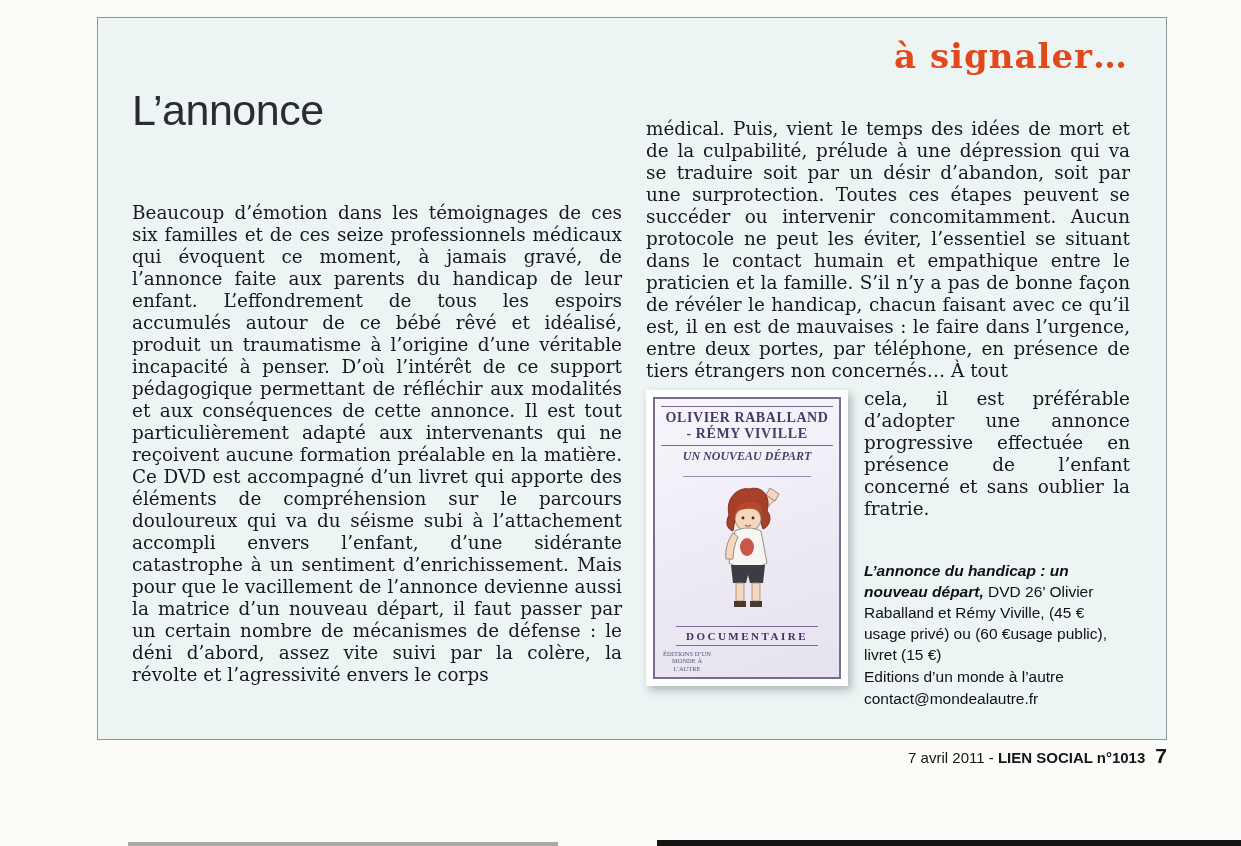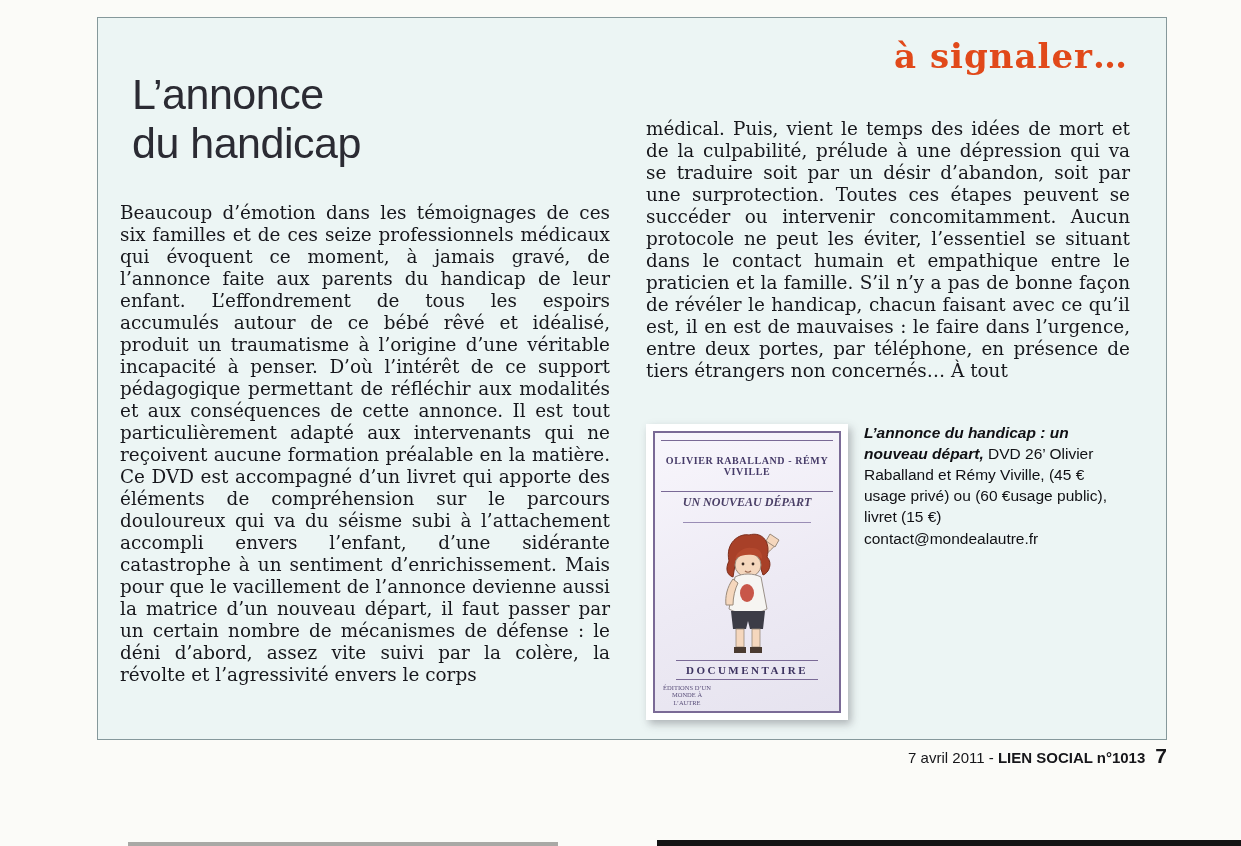--- a/index.html
+++ b/index.html
@@ -12,27 +12,27 @@
   .page-box{
     position:absolute;left:97px;top:17px;width:1070px;height:723px;
     background:#ecf5f4;border:1px solid #85989b;box-sizing:border-box;
   }
   .section-label{
     position:absolute;top:18px;right:38px;
     font-family:"DejaVu Serif", serif;font-weight:bold;
     font-size:34px;color:#e1491a;letter-spacing:1px;
   }
   .article-title{
-    position:absolute;left:34px;top:52px;
+    position:absolute;left:34px;top:68px;
     font-family:"Liberation Sans", sans-serif;
     font-size:43px;line-height:1.15;color:#2b2b33;letter-spacing:-0.5px;
   }
   
   .col-left{
-    position:absolute;left:22px;top:184px;width:490px;
+    position:absolute;left:34px;top:184px;width:490px;
   }
   .col-right{
     position:absolute;left:548px;top:100px;width:484px;
   }
   .body-text{
     font-size:18.4px;line-height:22px;text-align:justify;color:#17171c;
     margin:0;
   }
   .dvd-wrap{margin-top:6px;}
   .dvd-wrap::after{content:"";display:block;clear:both;}
@@ -45,22 +45,22 @@
   .dvd-inner{
     height:100%;box-sizing:border-box;
     border:2px solid #7a6a96;
     background:linear-gradient(160deg,#f8f6fc 0%,#edeaf4 55%,#e6e3ef 100%);
     display:flex;flex-direction:column;align-items:center;
     padding:7px 6px 5px 6px;
   }
   .dvd-authors{
     width:100%;text-align:center;
     border-top:1px solid #7a6a96;border-bottom:1px solid #7a6a96;
-    padding:14px 0;font-family:"Liberation Serif", serif;
-    font-size:10px;font-weight:bold;letter-spacing:0.6px;
+    padding:3px 0;font-family:"Liberation Serif", serif;
+    font-size:14px;font-weight:bold;letter-spacing:0.6px;
     color:#463b68;text-transform:uppercase;
   }
   .dvd-title{
     margin-top:9px;font-family:"Liberation Serif", serif;
     font-size:14px;font-weight:bold;letter-spacing:0.4px;color:#3d3360;
     text-transform:uppercase;text-align:center;
   }
   .dvd-subtitle{
     margin-top:3px;font-family:"Liberation Serif", serif;
     font-size:12px;font-style:italic;font-weight:bold;color:#4a3f66;
@@ -106,21 +106,20 @@
 </style>
 </head>
 <body>
 
 <div class="page-box">
 
   <div class="section-label">à signaler…</div>
 
   <div class="article-title">
     <div>L’annonce</div>
-    <div>du handicap</div>
   </div>
 
   <div class="col-left">
     <p class="body-text">Beaucoup d’émotion dans les témoignages de ces six familles et de ces seize professionnels médicaux qui évoquent ce moment, à jamais gravé, de l’annonce faite aux parents du handicap de leur enfant. L’effondrement de tous les espoirs accumulés autour de ce bébé rêvé et idéalisé, produit un traumatisme à l’origine d’une véritable incapacité à penser. D’où l’intérêt de ce support pédagogique permettant de réfléchir aux modalités et aux conséquences de cette annonce. Il est tout particulièrement adapté aux intervenants qui ne reçoivent aucune formation préalable en la matière. Ce DVD est accompagné d’un livret qui apporte des éléments de compréhension sur le parcours douloureux qui va du séisme subi à l’attachement accompli envers l’enfant, d’une sidérante catastrophe à un sentiment d’enrichissement. Mais pour que le vacillement de l’annonce devienne aussi la matrice d’un nouveau départ, il faut passer par un certain nombre de mécanismes de défense : le déni d’abord, assez vite suivi par la colère, la révolte et l’agressivité envers le corps</p>
   </div>
 
   <div class="col-right">
     <p class="body-text">médical. Puis, vient le temps des idées de mort et de la culpabilité, prélude à une dépression qui va se traduire soit par un désir d’abandon, soit par une surprotection. Toutes ces étapes peuvent se succéder ou intervenir concomitamment. Aucun protocole ne peut les éviter, l’essentiel se situant dans le contact humain et empathique entre le praticien et la famille. S’il n’y a pas de bonne façon de révéler le handicap, chacun faisant avec ce qu’il est, il en est de mauvaises : le faire dans l’urgence, entre deux portes, par téléphone, en présence de tiers étrangers non concernés… À tout</p>
 
     <div class="dvd-wrap">
@@ -155,23 +154,25 @@
             <rect x="61" y="102" width="8" height="18" fill="#f5d7bd" stroke="#9a8a7a" stroke-width="0.8"></rect>
 
             <path d="M43 120 h 12 v 6 h -12 z" fill="#4a3a30"></path>
             <path d="M59 120 h 12 v 6 h -12 z" fill="#4a3a30"></path>
           </svg>
           <div class="dvd-genre">Documentaire</div>
           <div class="dvd-publisher">Éditions d’un monde à l’autre</div>
         </div>
       </div>
 
+      <p class="body-text">cela, il est préférable d’adopter une annonce progressive effectuée en présence de l’enfant concerné et sans oublier la fratrie.</p>
 
       <div class="caption">
         <span class="cap-title">L’annonce du handicap : un nouveau départ,</span><span> DVD 26’ Olivier Raballand et Rémy Viville, (45 € usage privé) ou (60 €usage public), livret (15 €)</span>
+        <div class="cap-line">Editions d’un monde à l’autre</div>
         <div class="cap-line">contact@mondealautre.fr</div>
       </div>
 
     </div>
   </div>
 
 </div>
 
 <div class="footer">
   <span>7 avril 2011 - </span><span class="mag">LIEN SOCIAL n°1013</span><span class="pagenum">7</span>

